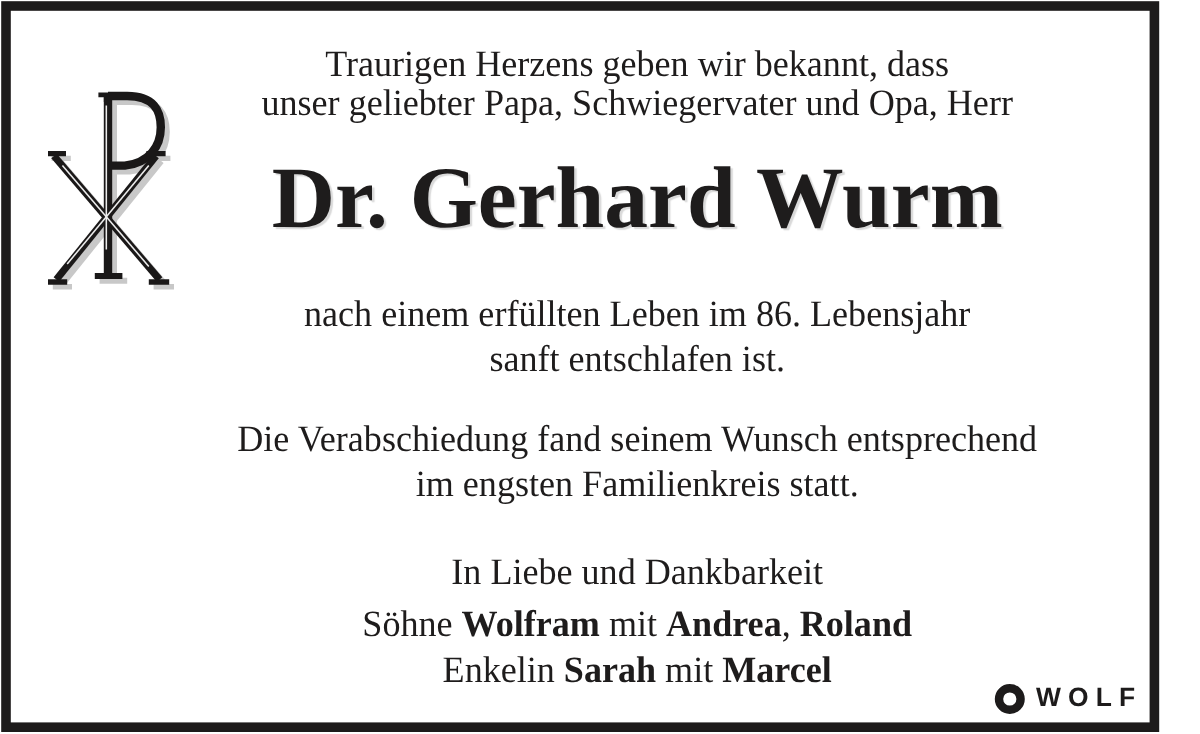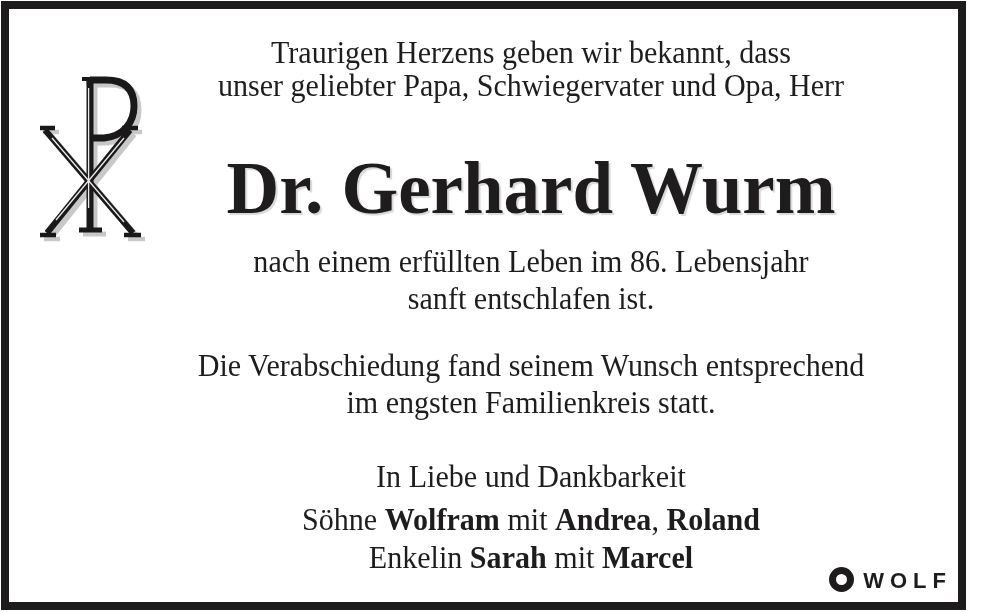--- a/index.html
+++ b/index.html
@@ -23,21 +23,21 @@
     right: 12px;
     text-align: center;
     font-size: 31px;
     line-height: 31px;
     white-space: nowrap;
     transform: scaleX(0.97);
   }
   .intro1 { top: 37px; }
   .intro2 { top: 70px; }
   .name-line {
-    top: 152px;
+    top: 128px;
     font-size: 73px;
     line-height: 73px;
     font-weight: bold;
     transform: none;
     text-shadow: 2px 2px 1px #d9d9d9;
   }
   .life1 { top: 246px; }
   .life2 { top: 283px; }
   .farewell1 { top: 350px; }
   .farewell2 { top: 387px; }
@@ -52,21 +52,21 @@
     top: 58px;
     width: 105px;
     height: 185px;
   }
   .logo {
     position: absolute;
     right: 22px;
     top: 567px;
     height: 28px;
     display: flex;
-    align-items: flex-start;
+    align-items: flex-end;
     gap: 9px;
     color: #1d1b1b;
   }
   .logo-ring {
     width: 11px;
     height: 11px;
     border: 7px solid #1d1b1b;
     border-radius: 50%;
   }
   .logo-text {

